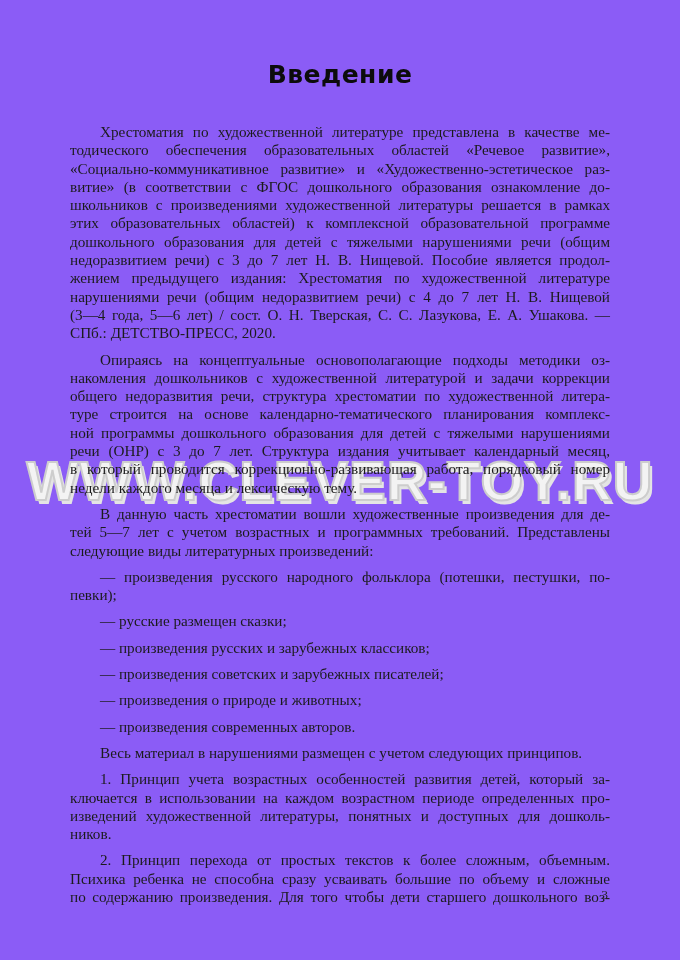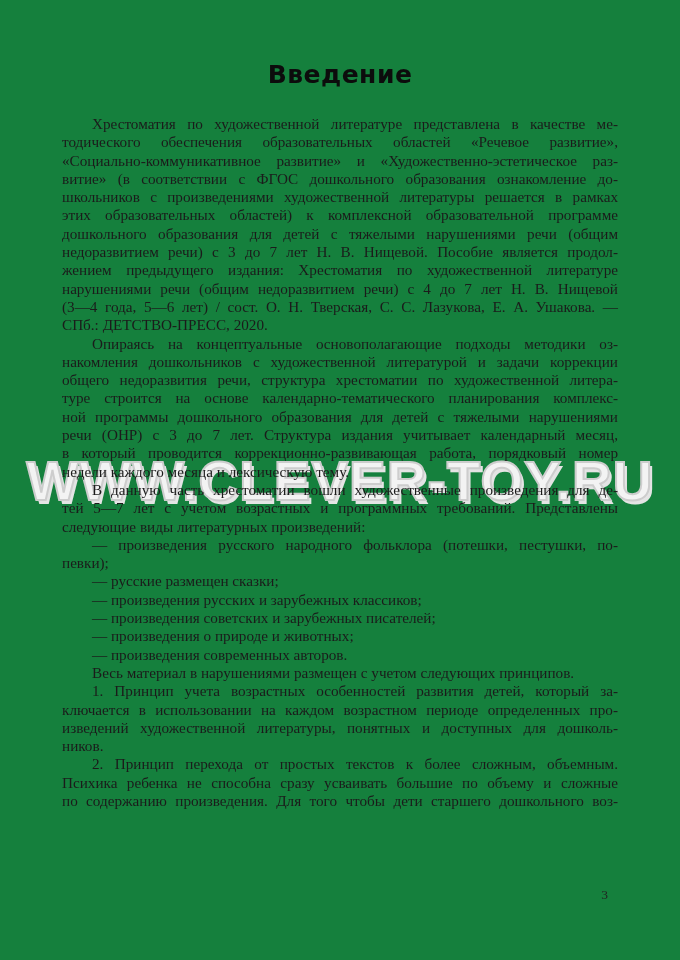--- a/index.html
+++ b/index.html
@@ -4,21 +4,21 @@
 <style>
   html, body {
     margin: 0;
     padding: 0;
     background: #ffffff;
   }
   .page {
     position: relative;
     width: 680px;
     height: 960px;
-    background: #15803d;
+    background: #8b5cf6;
     overflow: hidden;
     font-family: "Liberation Serif", serif;
     color: #1b1b1b;
   }
   .title {
     position: absolute;
     top: 60px;
     left: 0;
     width: 100%;
     margin: 0;
@@ -49,21 +49,21 @@
   }
   .body-text {
     position: absolute;
     top: 115px;
     left: 62px;
     width: 556px;
     font-size: 15.2px;
     line-height: 18.3px;
     z-index: 2;
   }
-  .para { margin: 0; }
+  .para { margin: 8px; }
   .line {
     text-align: justify;
     text-align-last: justify;
     height: 18.3px;
     overflow: visible;
     white-space: normal;
   }
   .line.first { text-indent: 30px; }
   .line.last  { text-align-last: left; }
   .page-number {

